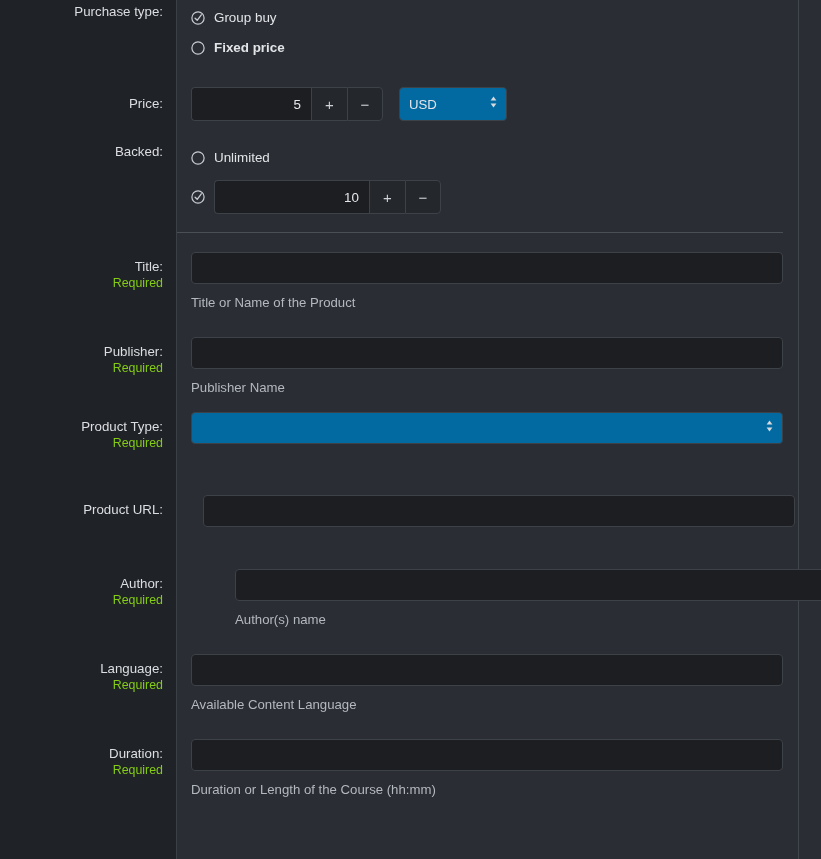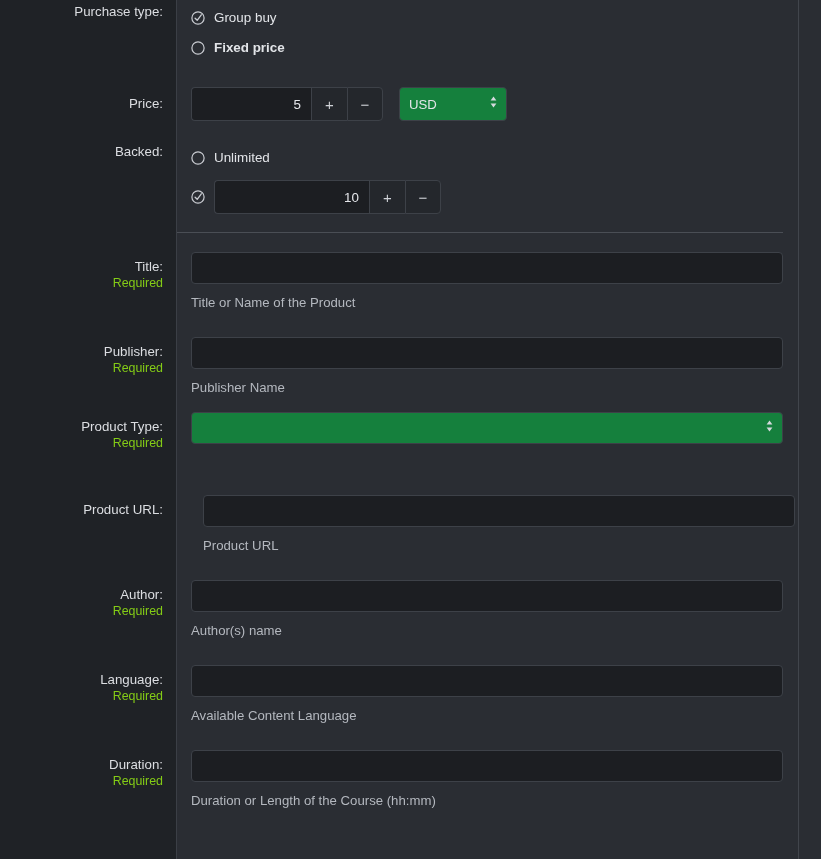--- a/index.html
+++ b/index.html
@@ -117,21 +117,21 @@
   
   .sel-wrap {
     position: relative;
     width: 592px;
     height: 32px;
   }
   .sel-wrap.narrow { width: 108px; }
   .sel {
     width: 100%;
     height: 32px;
-    background: #15803d;
+    background: #0369a1;
     border: 1px solid #3d4148;
     border-radius: 4px;
     color: #e3e5e9;
     font-family: "Liberation Sans", sans-serif;
     font-size: 13.2px;
     padding: 0 24px 0 9px;
     outline: none;
     appearance: none;
     -webkit-appearance: none;
   }
@@ -337,25 +337,24 @@
       </div>
     </div>
 
     <div class="row" style="margin-top:43px;gap:12px;">
       <div class="lbl" style="padding-top:7px;">
         <span>Product URL:</span>
         <span class="req"></span>
       </div>
       <div class="ctl">
         <input class="txt" type="text" value="" style="">
-        <div class="hint">Product URL</div>
-      </div>
-    </div>
-
-    <div class="row" style="margin-top:26px;">
+      </div>
+    </div>
+
+    <div class="row" style="margin-top:42px;gap:44px;">
       <div class="lbl" style="padding-top:7px;">
         <span>Author:</span>
         <span class="req">Required</span>
       </div>
       <div class="ctl">
         <input class="txt" type="text" value="" style="">
         <div class="hint">Author(s) name</div>
       </div>
     </div>
 

